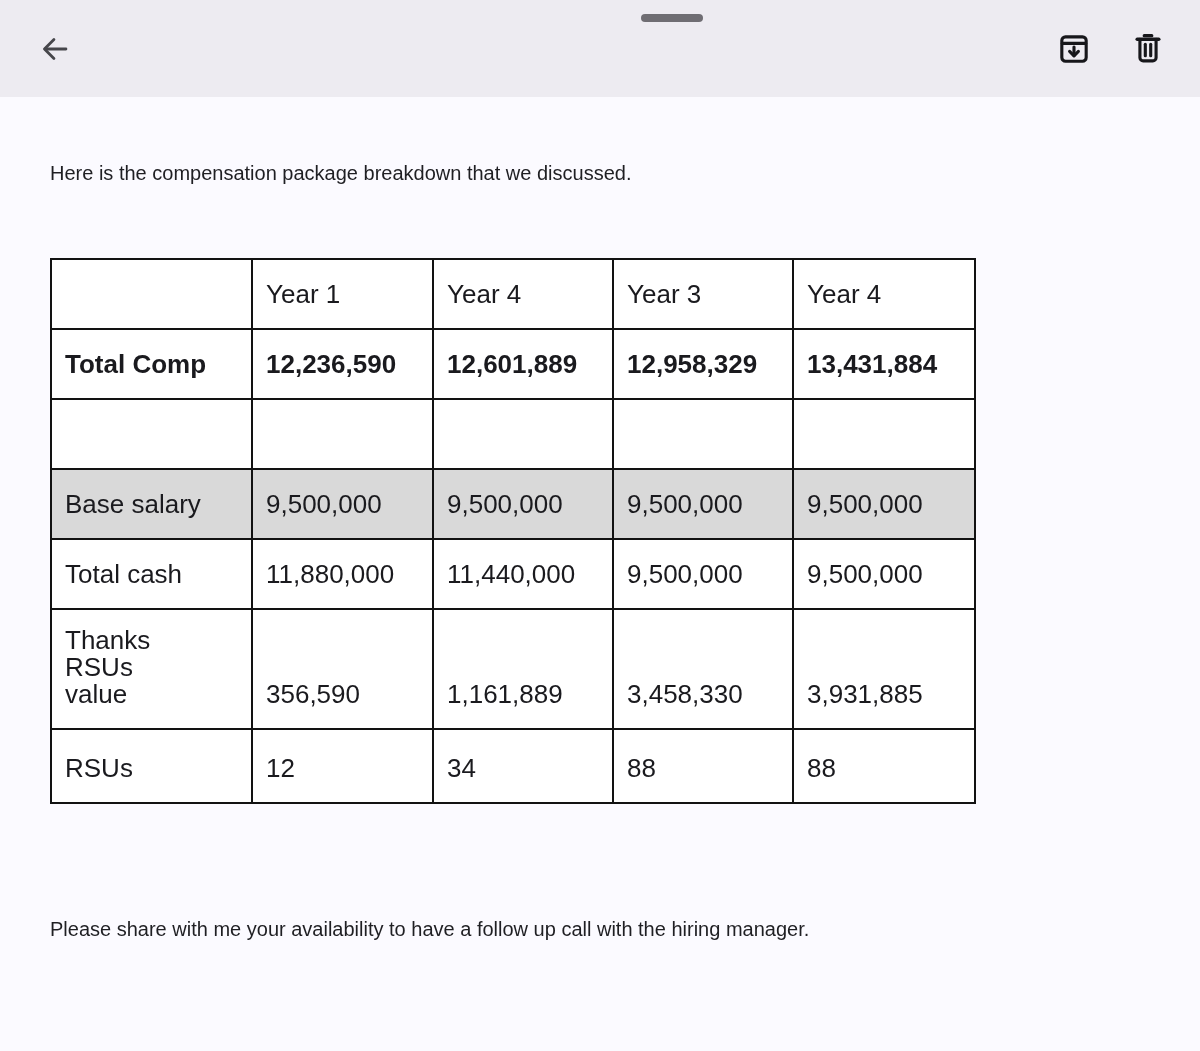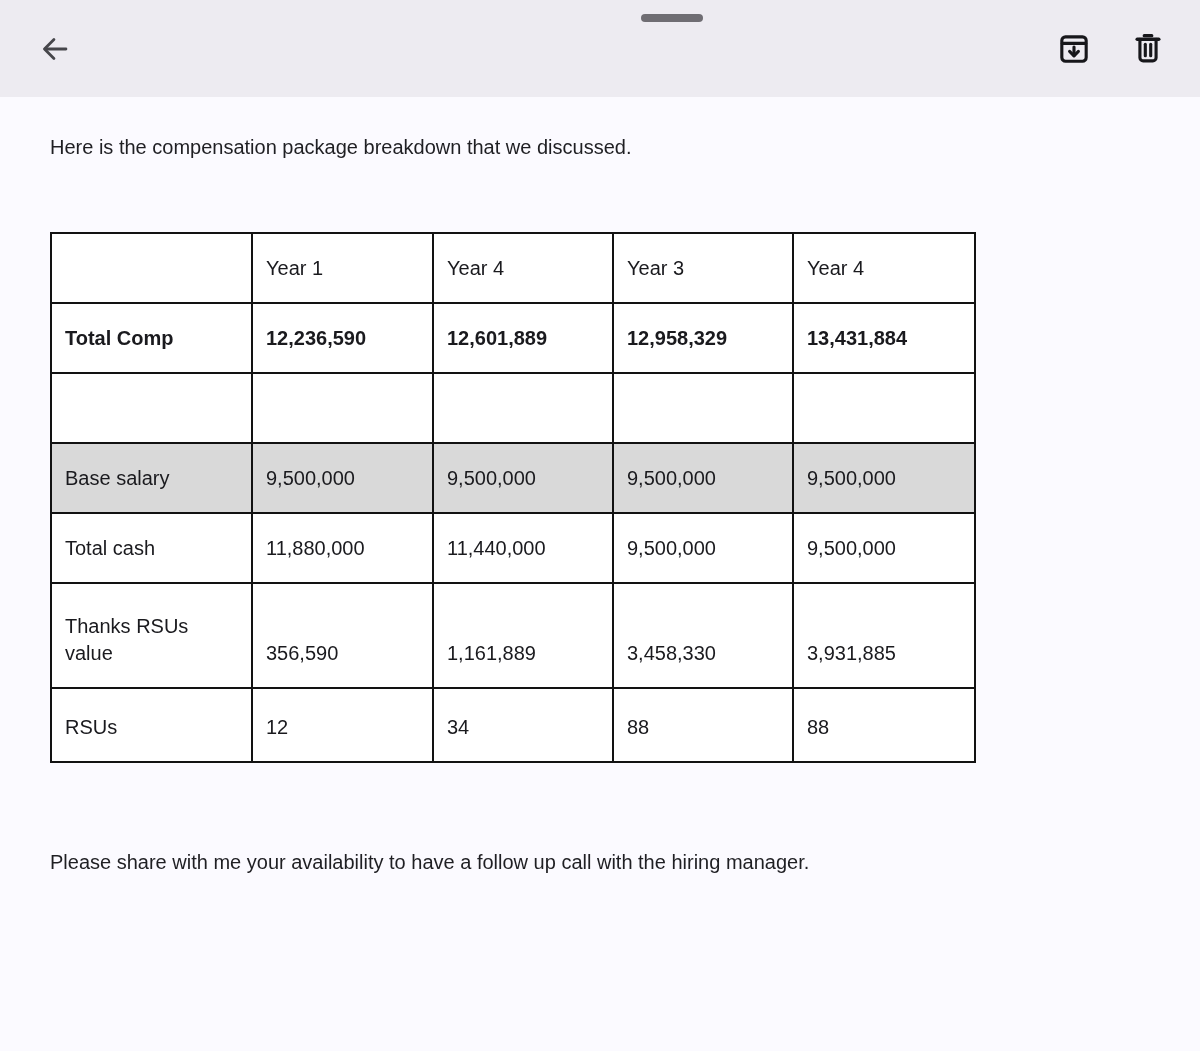--- a/index.html
+++ b/index.html
@@ -48,36 +48,36 @@
   .back-btn   { left: 31px;  top: 25px; }
   .archive-btn{ left: 1050px; top: 25px; }
   .delete-btn { left: 1124px; top: 24px; }
   
   .email-body { padding-left: 50px; padding-right: 40px; }
   .para {
     font-size: 20px;
     line-height: 27px;
     color: #1F1F23;
   }
-  .intro   { margin-top: 37px; }
-  .outro   { margin-top: 86px; }
+  .intro   { margin-top: 63px; }
+  .outro   { margin-top: 112px; }
   .signoff { margin-top: 69px; }
   
   table.comp {
     margin-top: 71px;
     border-collapse: collapse;
     table-layout: fixed;
     width: 924px;
     background: #FFFFFF;
   }
   table.comp td {
     border: 2px solid #121212;
     vertical-align: bottom;
     padding: 17px 13px 20px 13px;
-    font-size: 20px;
+    font-size: 26px;
     line-height: 27px;
     color: #1A1A1E;
     overflow: hidden;
     white-space: normal;
   }
   tr.r-std    { height: 70px; }
   tr.r-tall   { height: 105px; }
   tr.r-short  { height: 74px; }
   tr.bold-row td { font-weight: 700; }
   tr.shaded-row td { background: #D9D9D9; }

